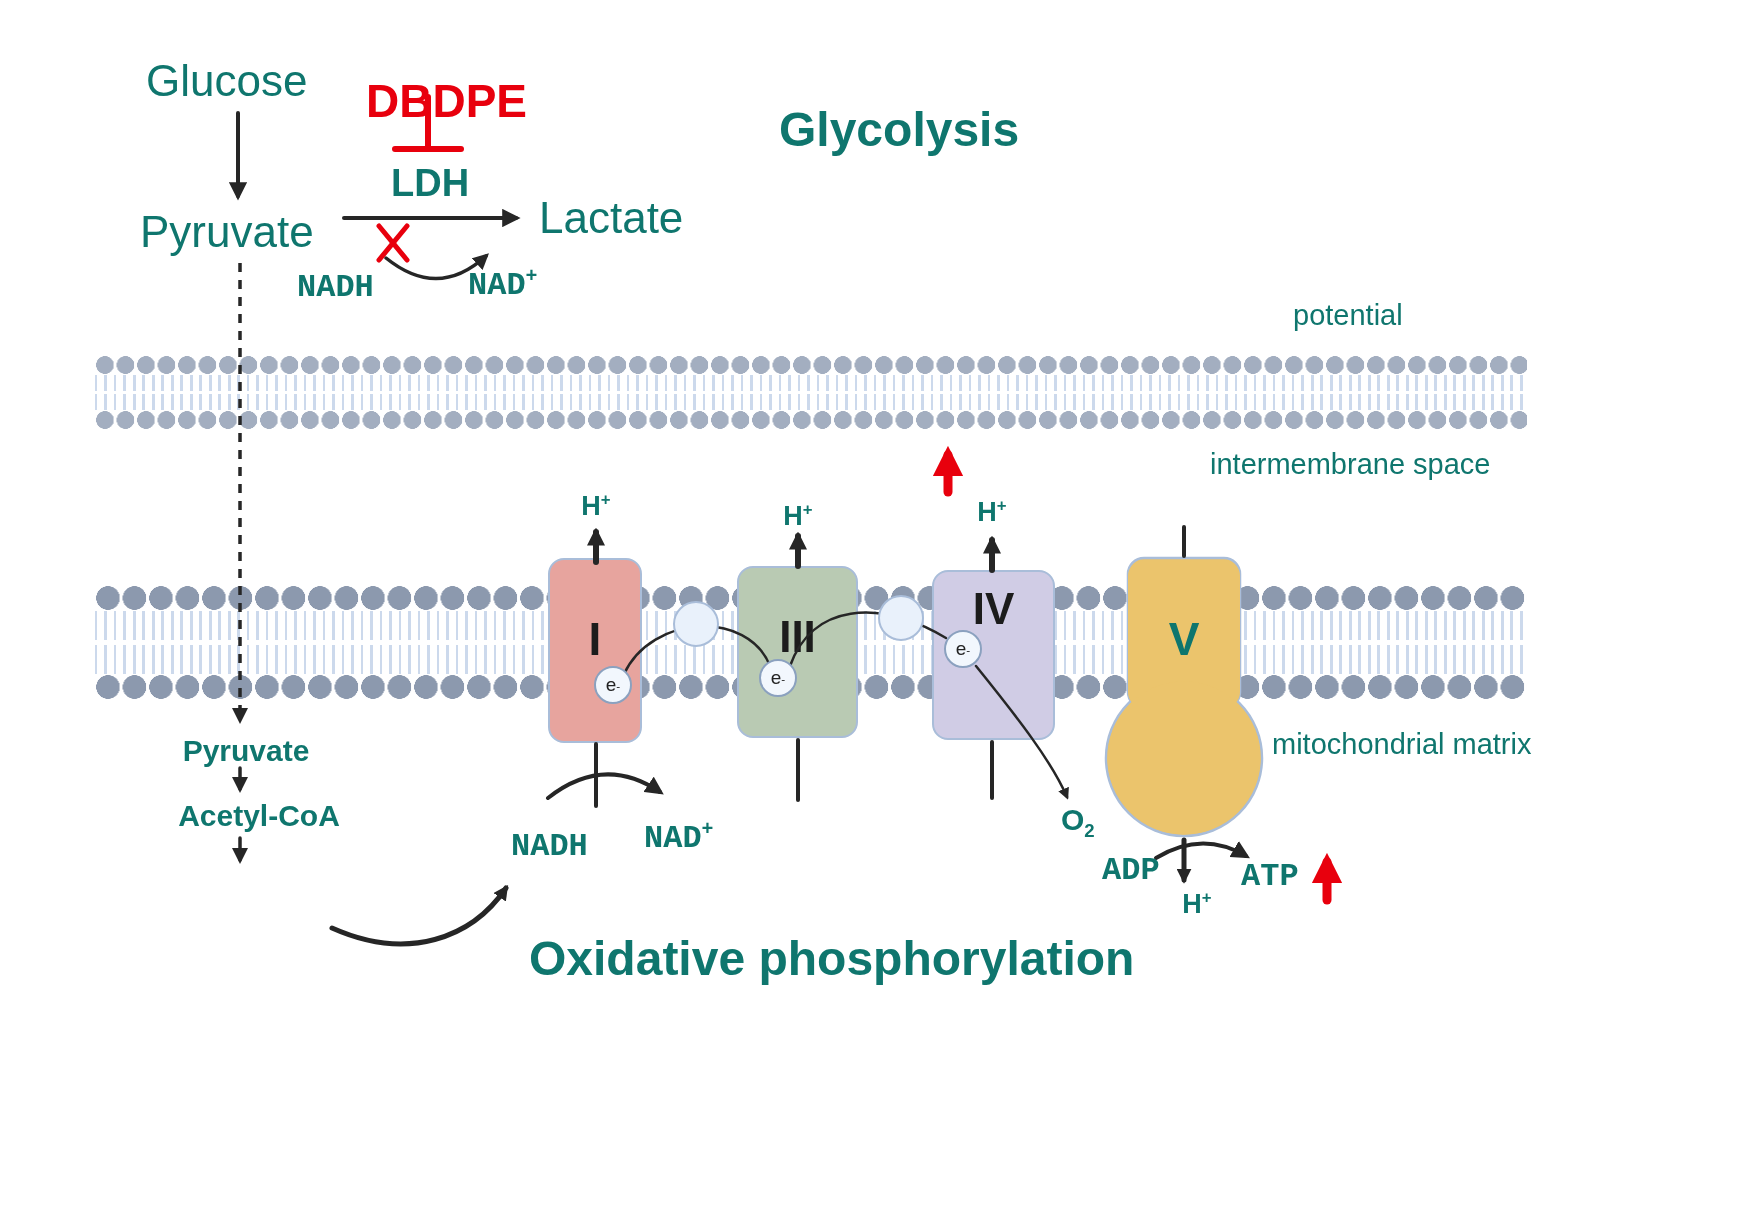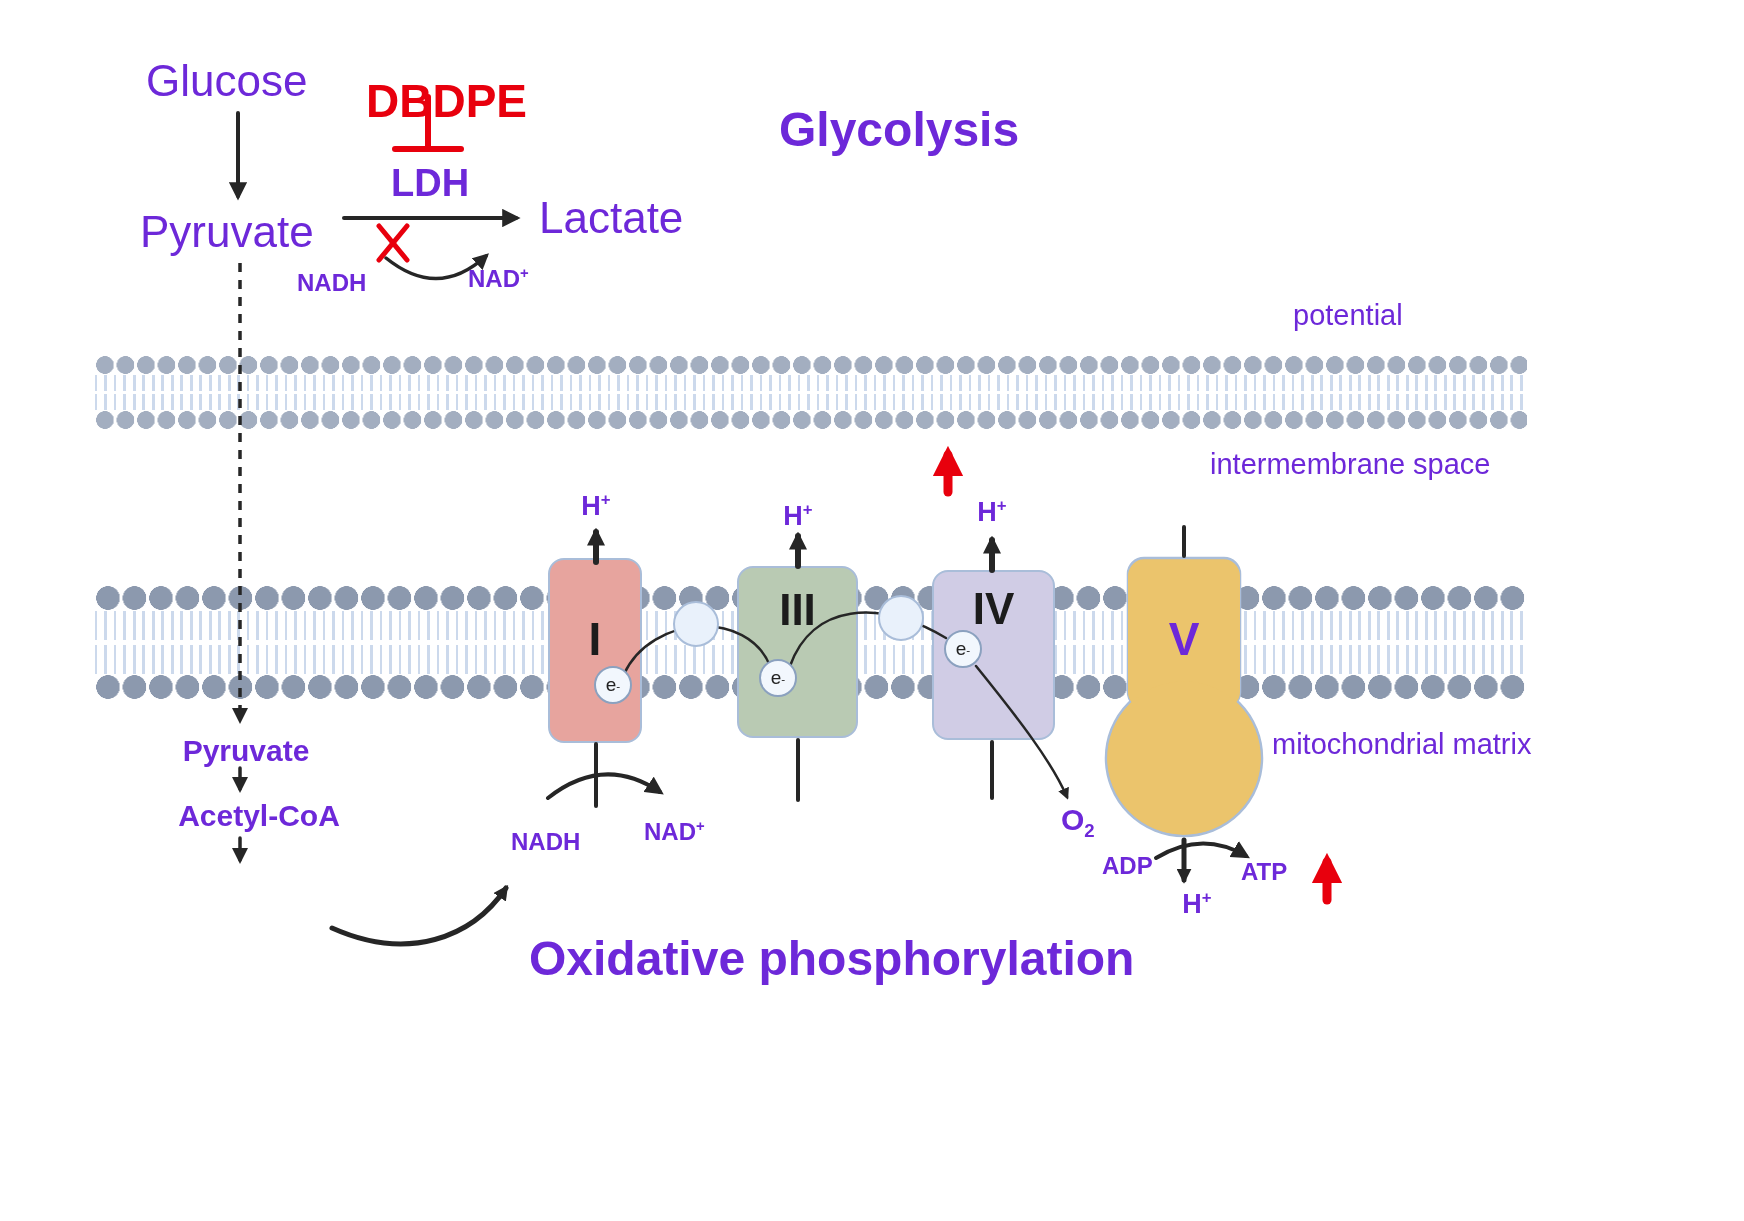--- a/index.html
+++ b/index.html
@@ -1,26 +1,26 @@
 <!DOCTYPE html>
 <html><head>
 <meta charset="utf-8">
 <style>
   html,body{margin:0;padding:0;background:#fff;}
   .canvas{position:relative;width:1744px;height:1221px;background:#ffffff;
           font-family:"Liberation Sans", sans-serif;overflow:hidden;color:#1d1d1d;}
 
   
-  .t{position:absolute;white-space:nowrap;z-index:6;color:#6d28d9;}
+  .t{position:absolute;white-space:nowrap;z-index:6;color:#0f766e;}
   .big{font-size:44px;}
   .title{font-size:48px;font-weight:bold;}
   .b46r{font-size:46px;font-weight:bold;color:#e8000d;margin-top:28px;}
   .b38{font-size:38px;font-weight:bold;}
   .b36{font-size:36px;font-weight:bold;}
-  .b32{font-size:24px;font-weight:bold;}
+  .b32{font-size:32px;font-weight:bold;font-family:Liberation Mono, monospace;}
   .b30{font-size:30px;font-weight:bold;}
   .b27{font-size:27px;font-weight:bold;}
   .n29{font-size:29px;}
   .ctr{transform:translateX(-50%);}
   .sup{font-size:62%;vertical-align:super;}
   .sub{font-size:62%;vertical-align:sub;}
 
   
   .membrane{position:absolute;width:1432px;z-index:1;}
   .heads{height:20px;background-image:radial-gradient(circle 9px at 10px 10px,#a3aec0 97%,transparent);
@@ -64,21 +64,21 @@
     <div class="tails i top"></div>
     <div class="tails i"></div>
     <div class="heads i"></div>
   </div>
 
   <div class="complex" style="left:548px;top:558px;width:94px;height:185px;background:#e7a49e;">
     <div class="cx-label" style="padding-top:52px;font-size:46px;">I</div>
   </div>
 
   <div class="complex" style="left:737px;top:566px;width:121px;height:172px;background:#b9cab3;">
-    <div class="cx-label" style="padding-top:17px;">III</div>
+    <div class="cx-label" style="padding-top:44px;">III</div>
   </div>
 
   <div class="complex" style="left:932px;top:570px;width:123px;height:170px;background:#d0cce5;">
     <div class="cx-label" style="padding-top:12px;">IV</div>
   </div>
 
   <div class="t vlabel ctr" style="left:1184px;top:612px;">V</div>
 
   <div class="carrier" style="left:673px;top:601px;"></div>
   <div class="carrier" style="left:878px;top:595px;"></div>

